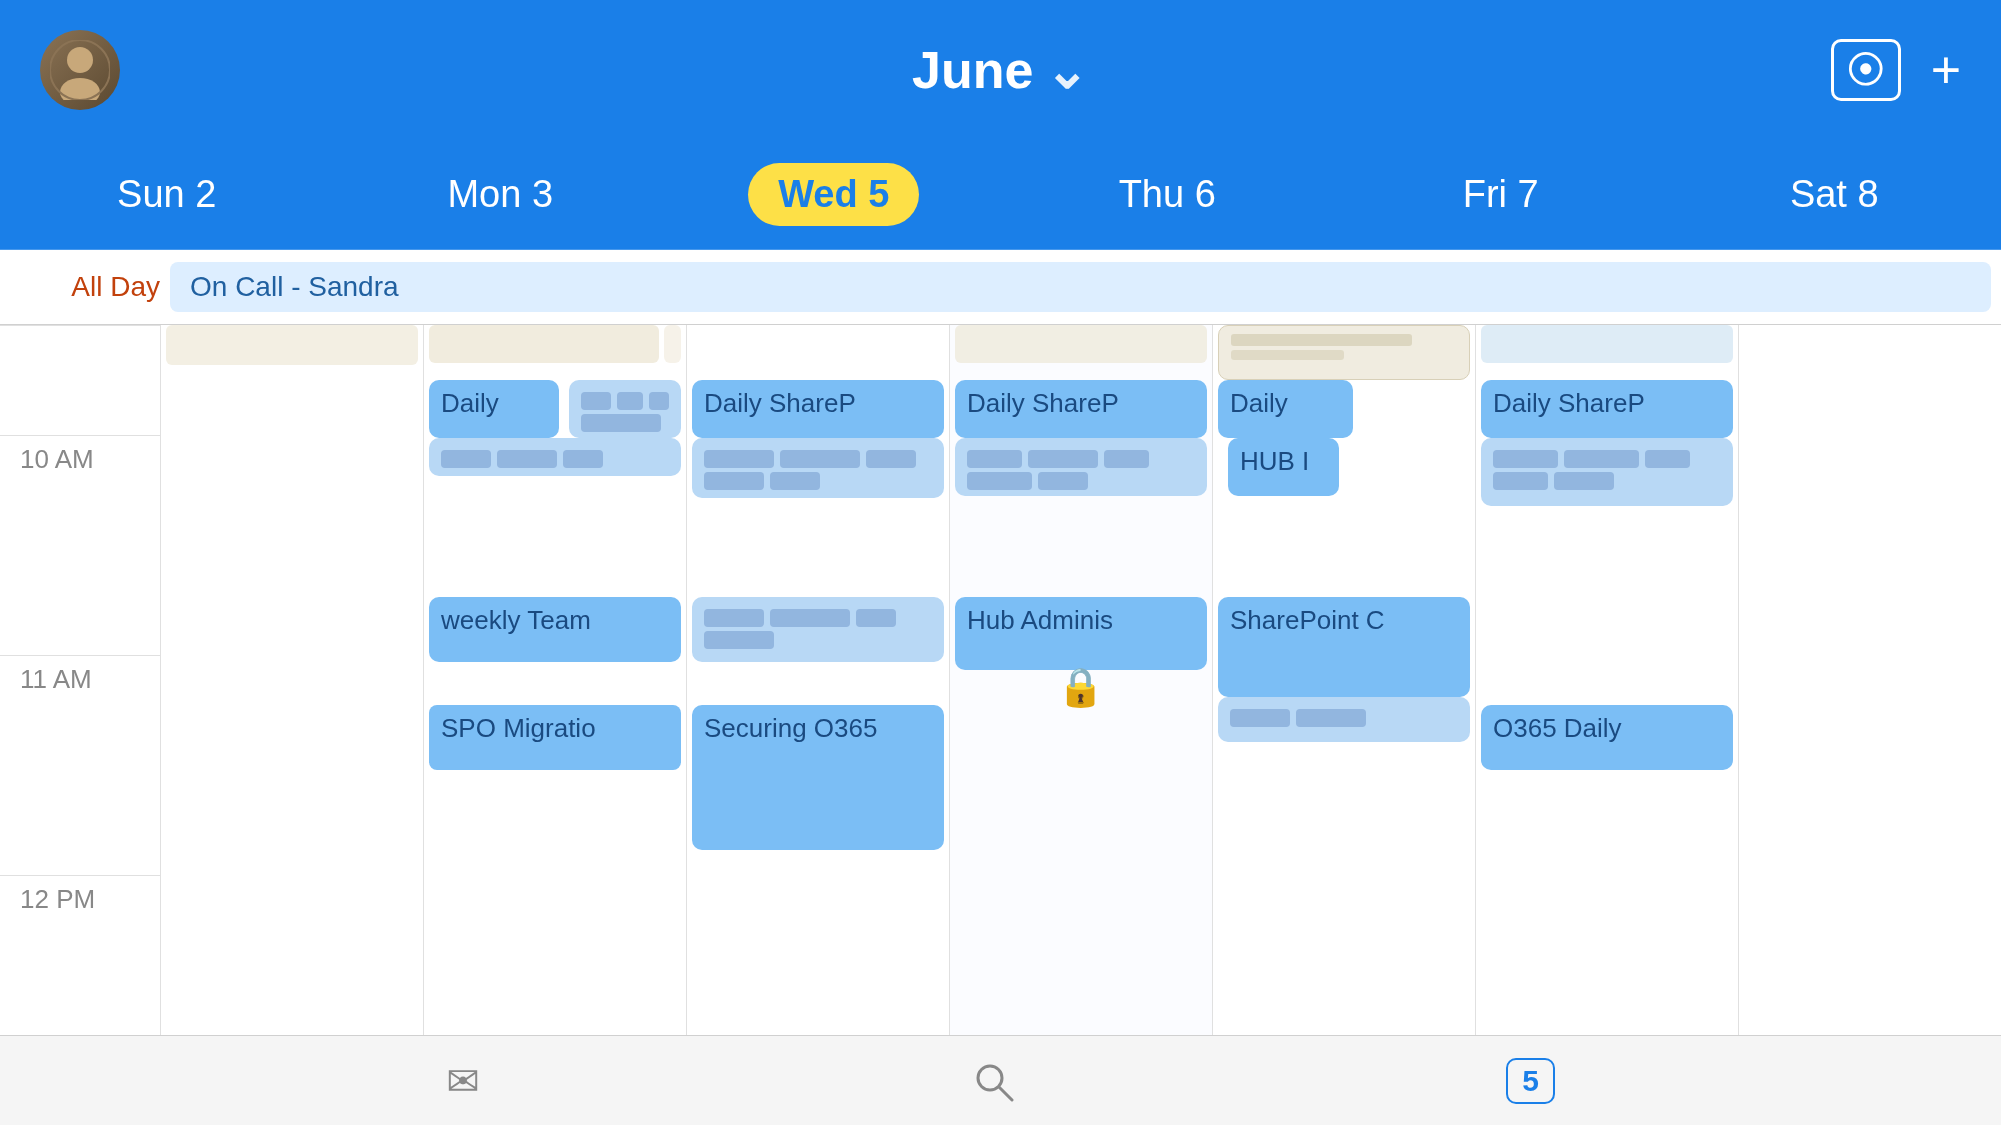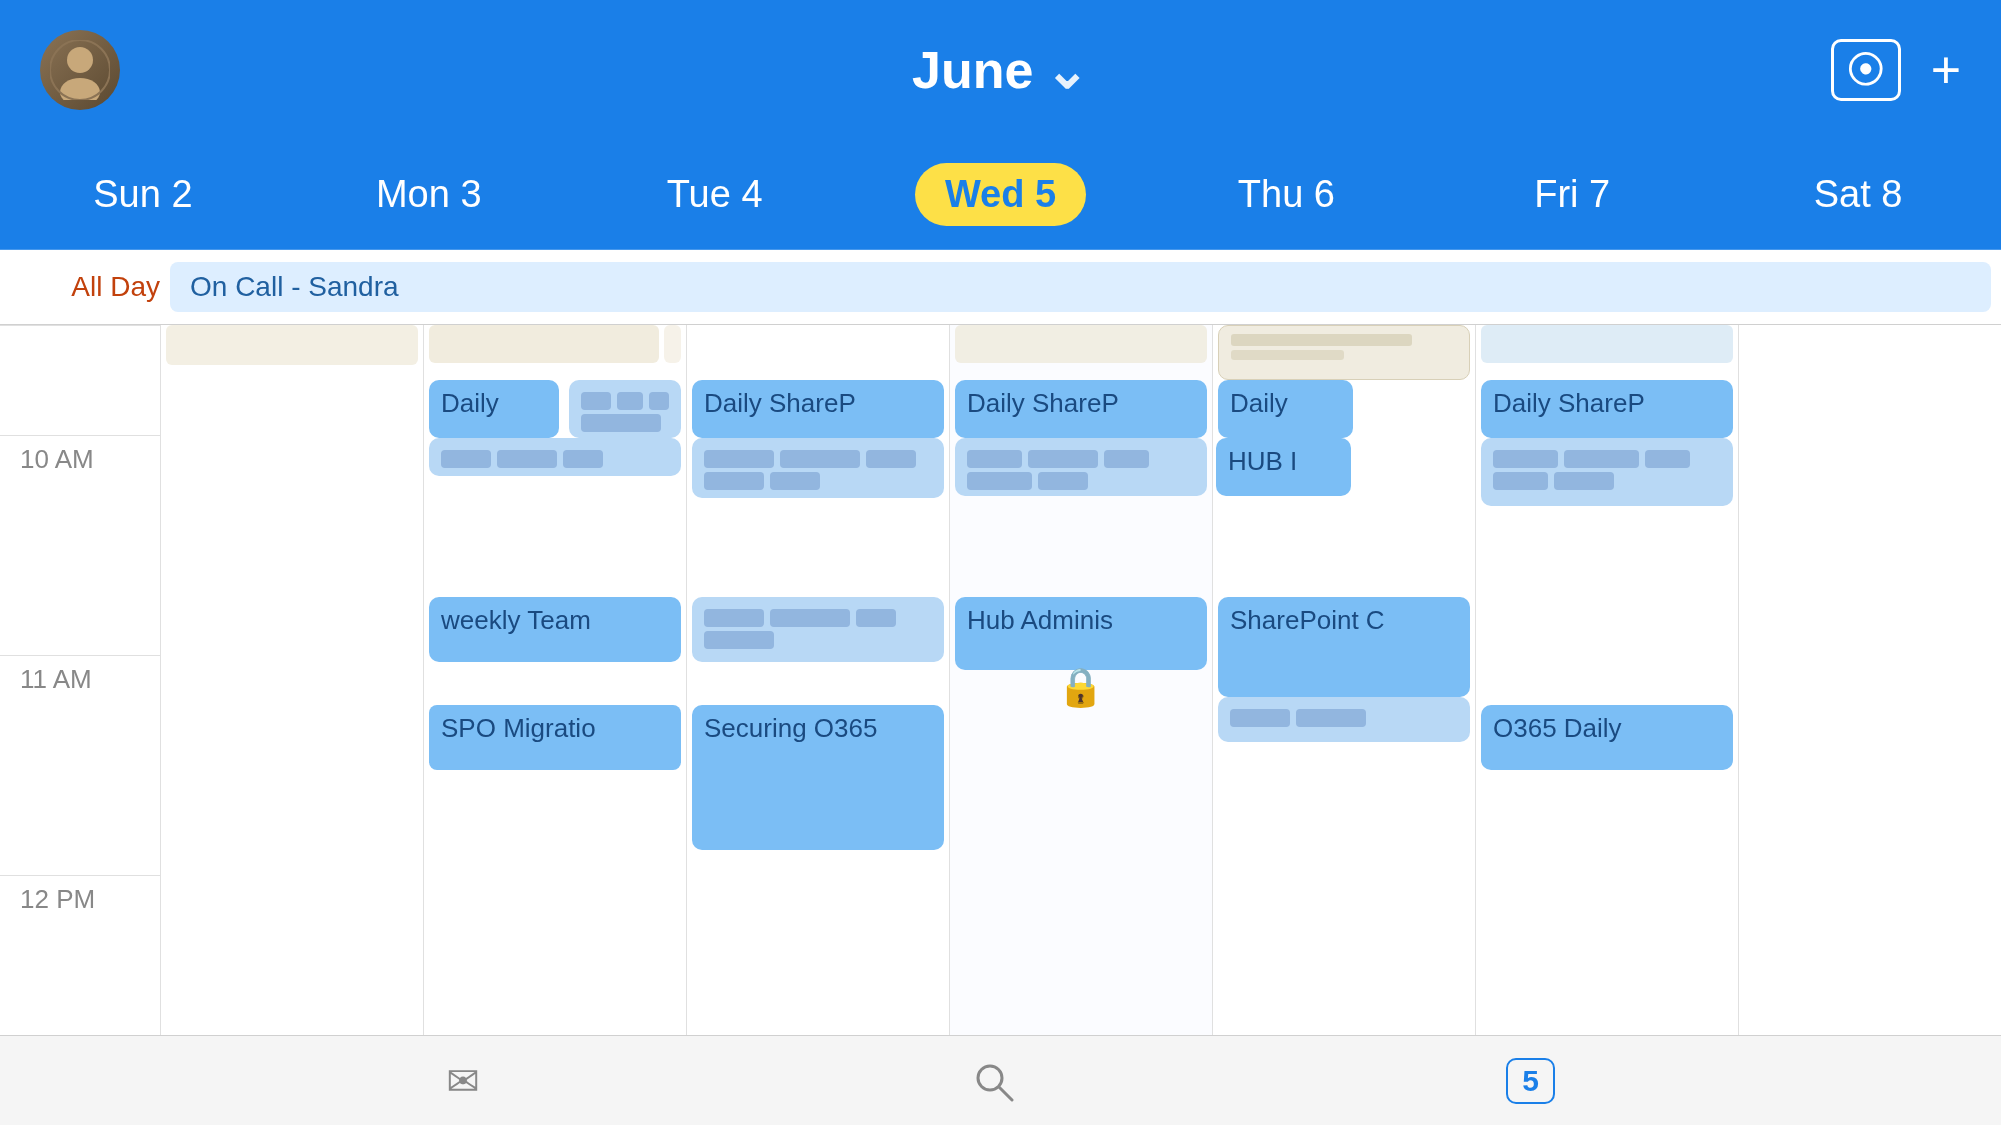--- a/index.html
+++ b/index.html
@@ -264,23 +264,20 @@
   </div>
 </div>
 
 <div class="day-nav">
   <div class="day-nav-item">
     <span class="day-label">Sun 2</span>
   </div>
   <div class="day-nav-item">
     <span class="day-label">Mon 3</span>
   </div>
-  <div class="day-nav-item">
-    <span class="day-label">Tue 4</span>
-  </div>
   <div class="day-nav-item active">
     <span class="day-label">Wed 5</span>
   </div>
   <div class="day-nav-item">
     <span class="day-label">Thu 6</span>
   </div>
   <div class="day-nav-item">
     <span class="day-label">Fri 7</span>
   </div>
   <div class="day-nav-item">
@@ -417,21 +414,21 @@
 
       <div class="cal-event beige" style="top:0;left:5px;right:5px;height:55px;background:#f0ece0;border:1px solid #d8d0b8;">
         <div style="height:12px;background:#c8c0a0;border-radius:3px;margin-bottom:4px;opacity:0.5;width:80%;"></div>
         <div style="height:10px;background:#c8c0a0;border-radius:3px;opacity:0.4;width:50%;"></div>
       </div>
 
       <div class="cal-event" style="top:55px;left:5px;width:135px;height:58px;">
         <span>Daily</span>
       </div>
 
-      <div class="cal-event" style="top:113px;left:3px;width:135px;height:58px;">
+      <div class="cal-event" style="top:113px;left:15px;width:111px;height:58px;">
         <span>HUB I</span>
       </div>
 
       <div class="cal-event" style="top:272px;left:5px;right:5px;height:100px;">
         <span>SharePoint C</span>
       </div>
 
       <div class="cal-event blurred" style="top:372px;left:5px;right:5px;height:45px;">
         <div class="blurred-row">
             <div class="blur-block" style="width:60px;"></div>

